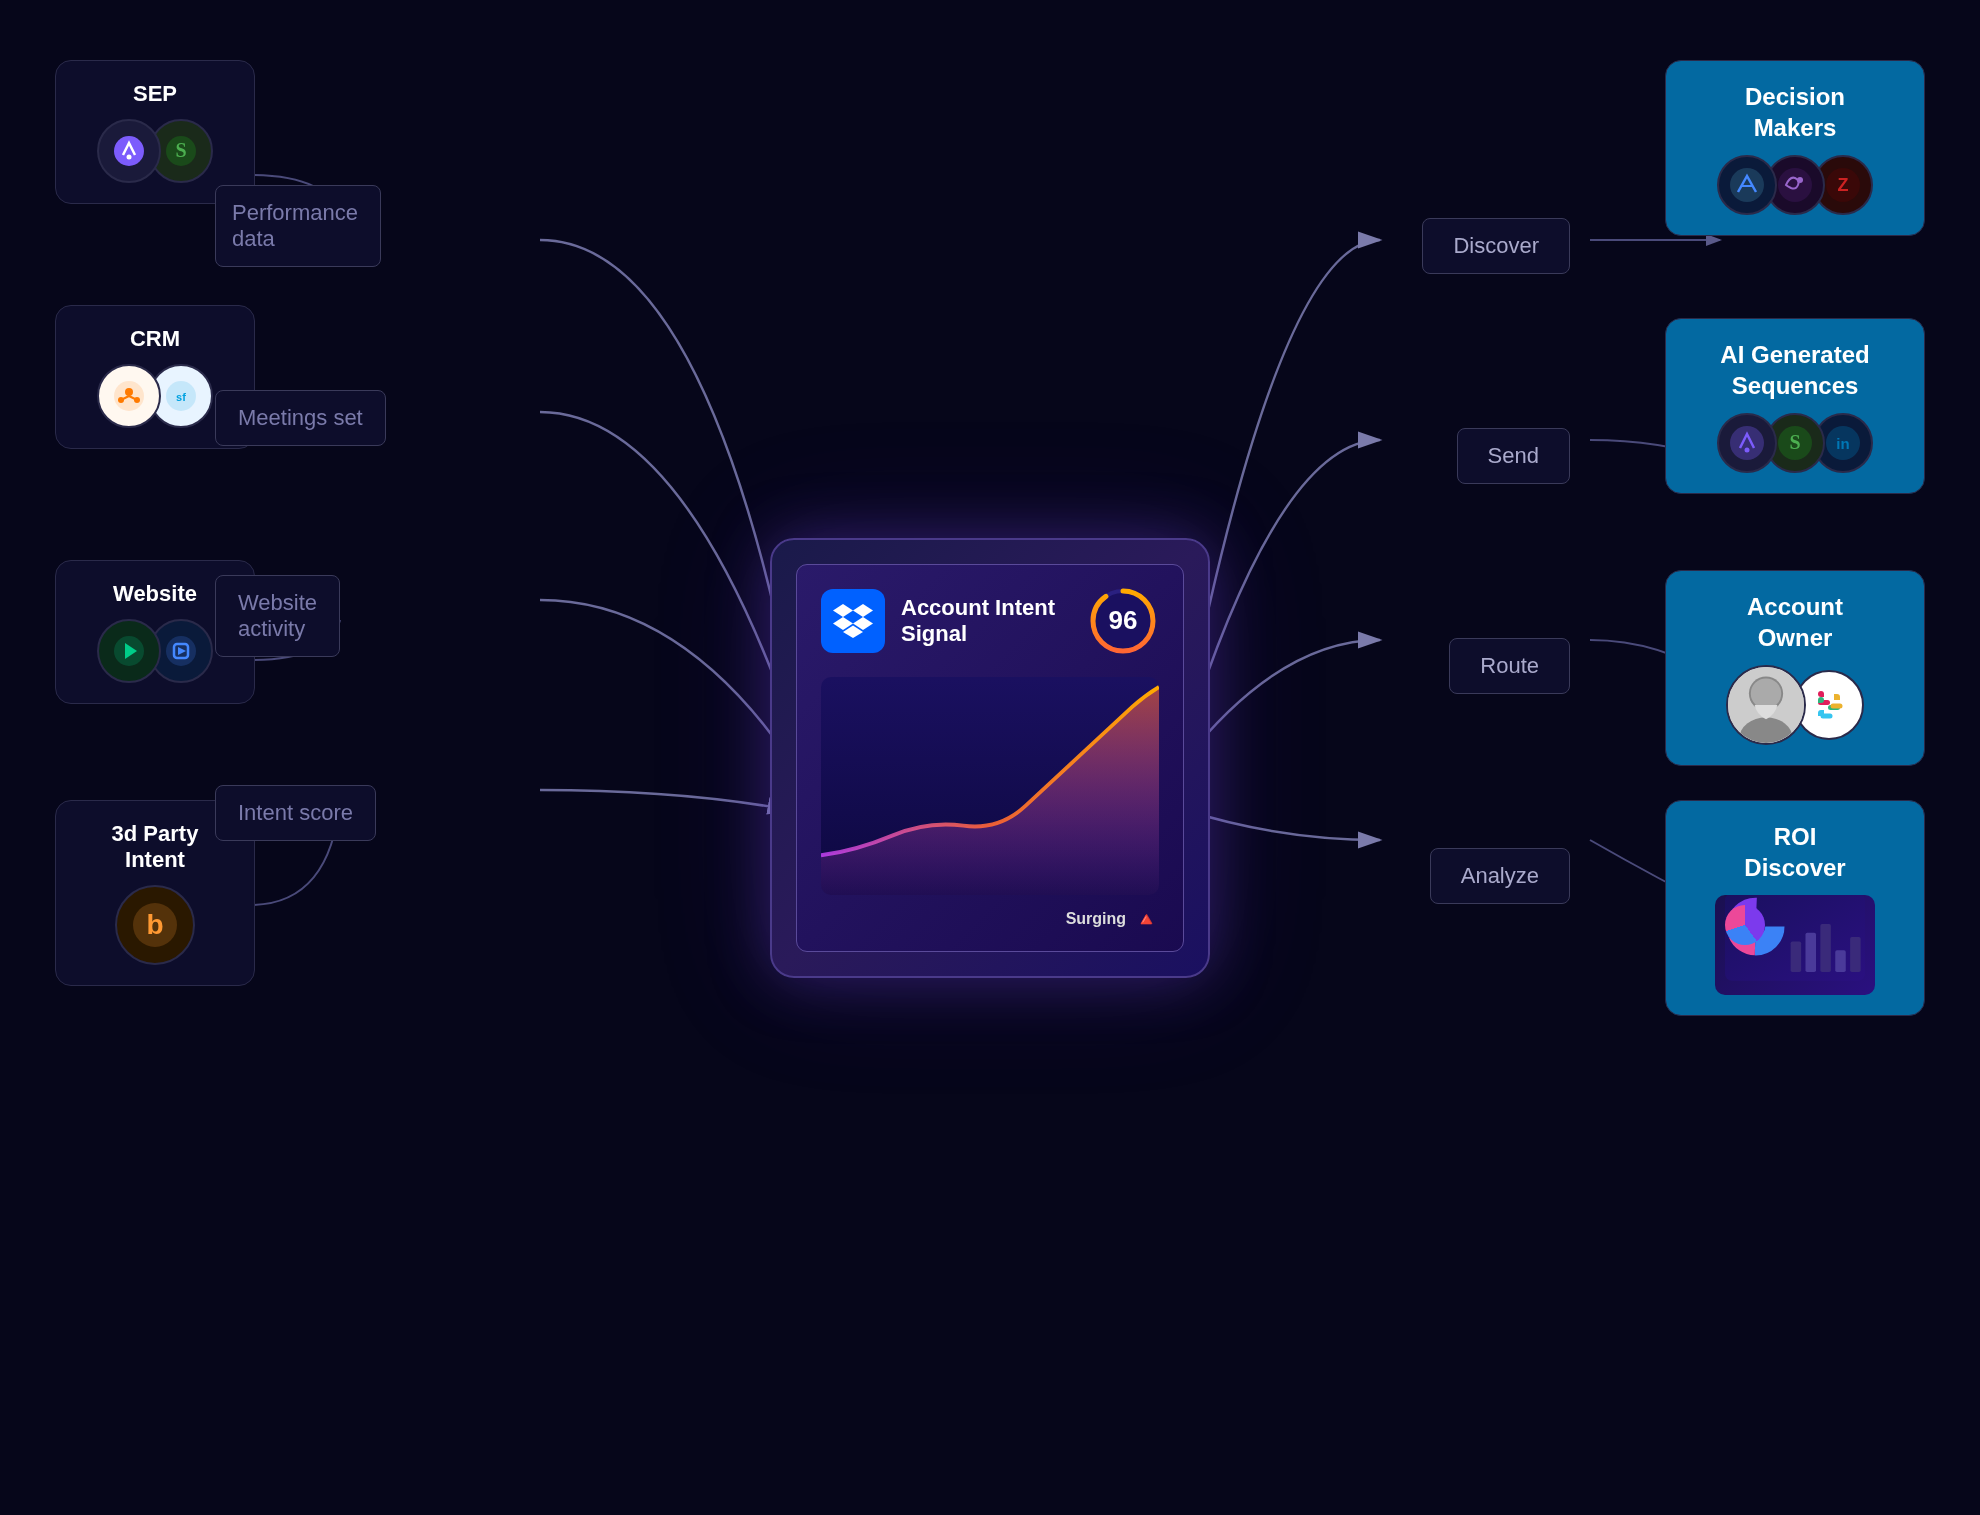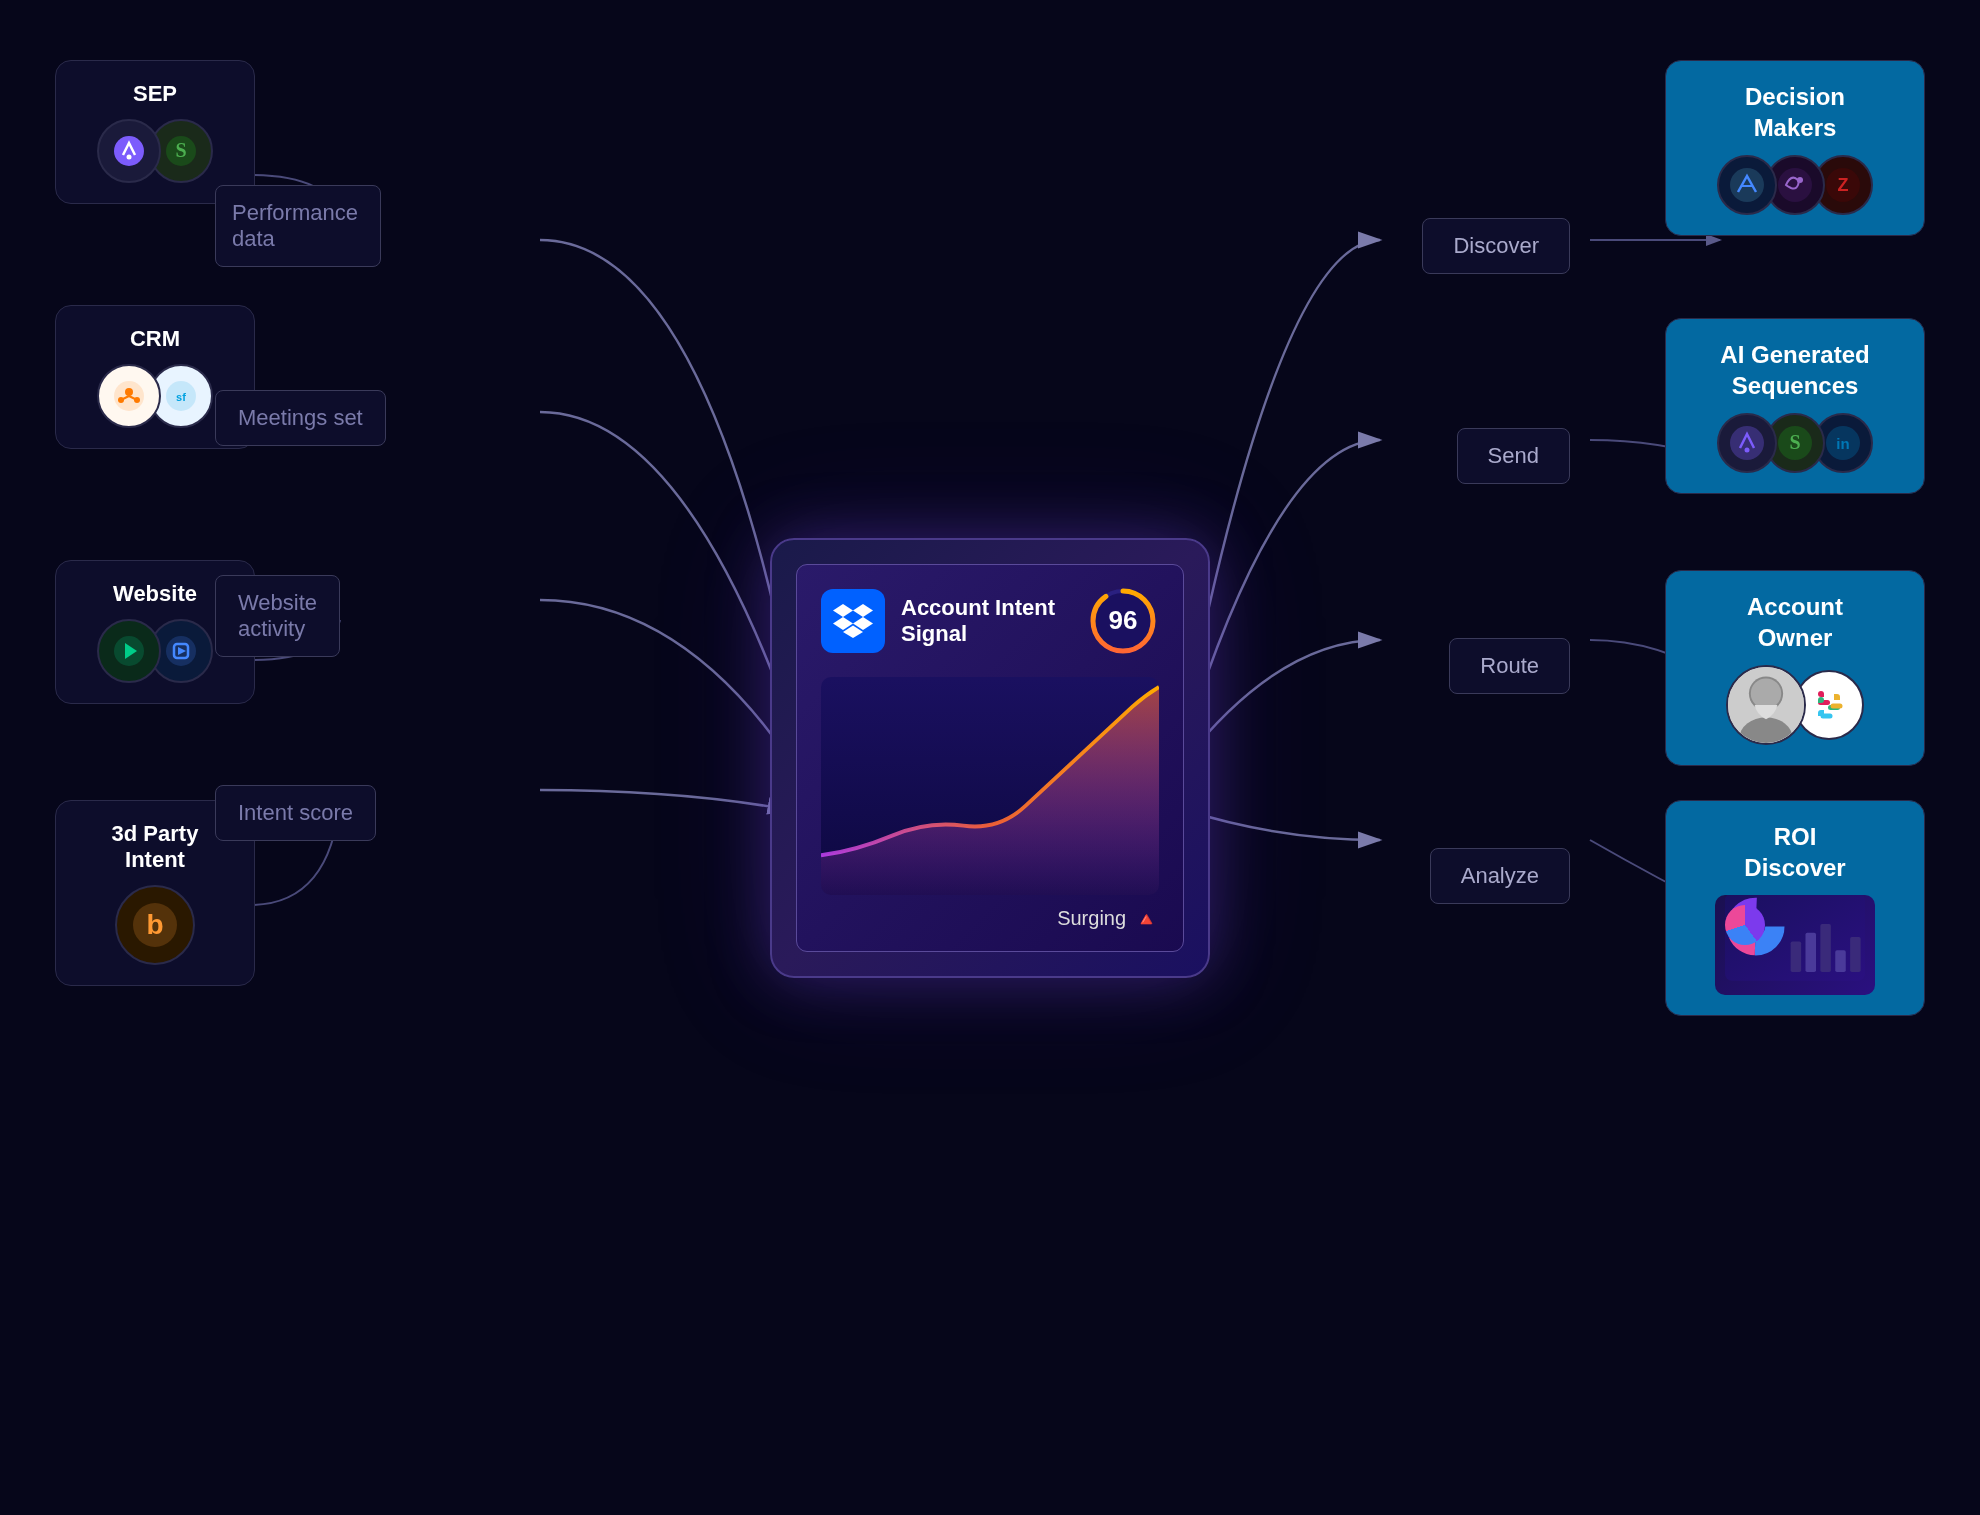--- a/index.html
+++ b/index.html
@@ -179,22 +179,22 @@
     .surging-badge {
       display: flex;
       align-items: center;
       gap: 8px;
       justify-content: flex-end;
       margin-top: 12px;
     }
 
     .surging-text {
       color: #dddddd;
-      font-size: 20px;
-      font-weight: 400;
+      font-size: 16px;
+      font-weight: 700;
     }
 
     .surging-arrow {
       color: #ff6633;
       font-size: 20px;
     }
 
     
     .dest-box {
       position: absolute;

